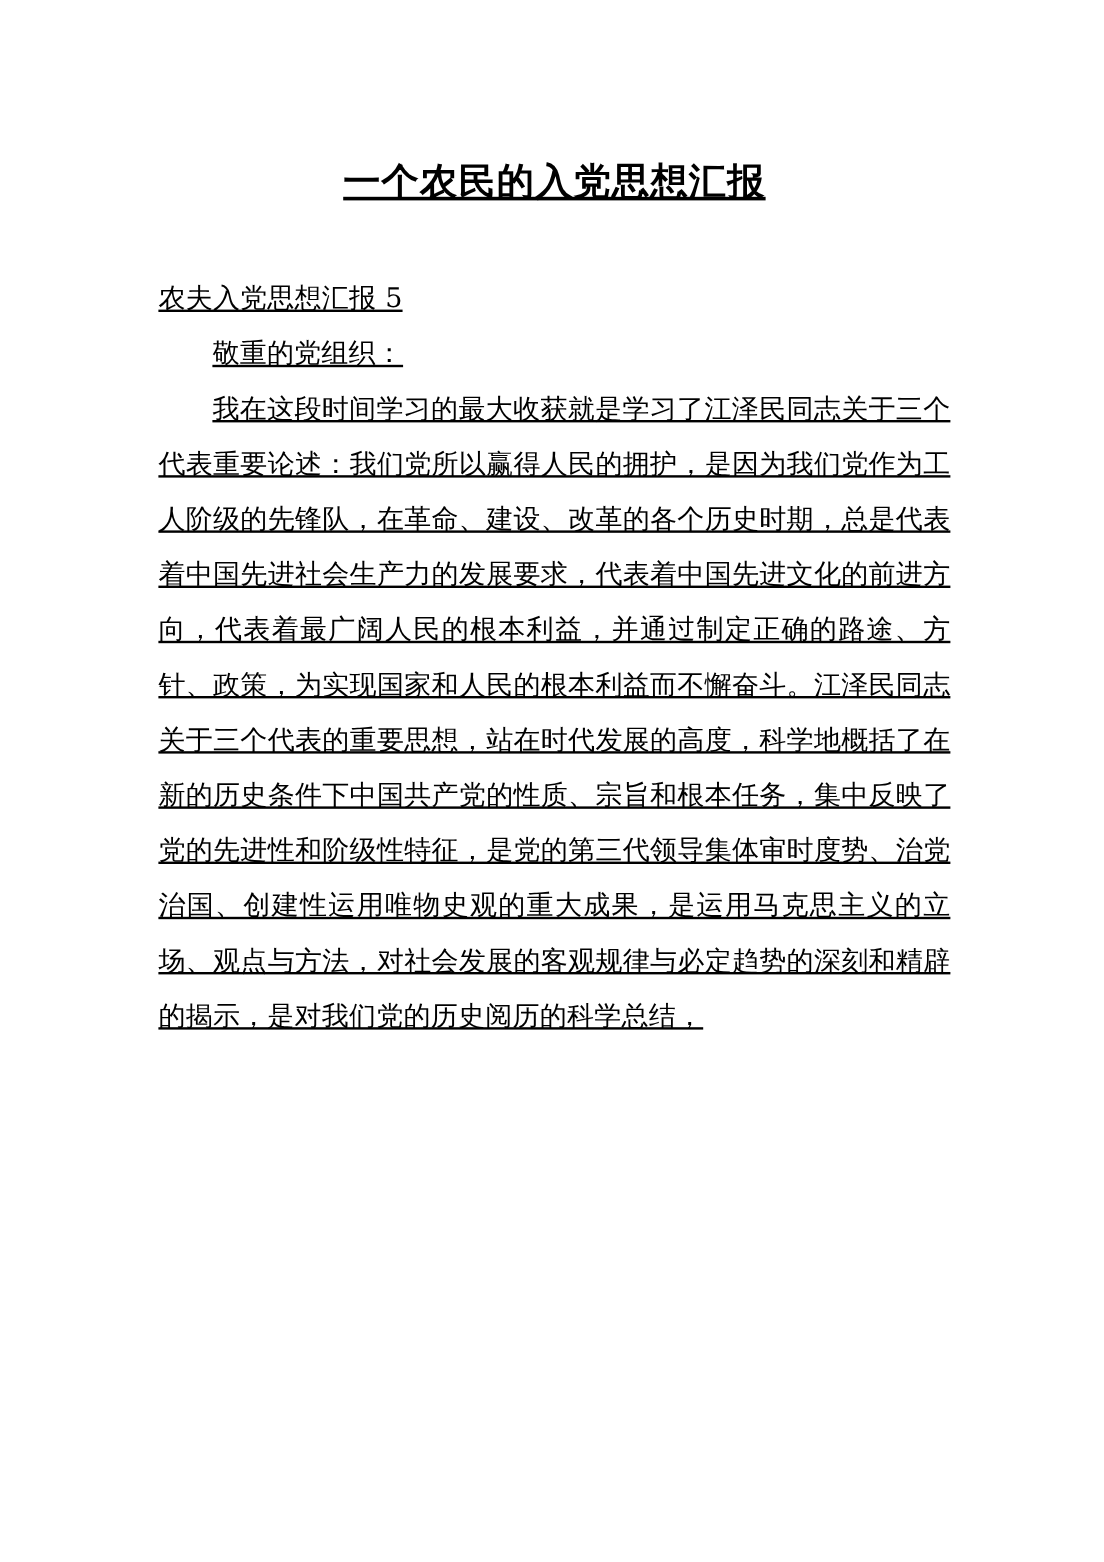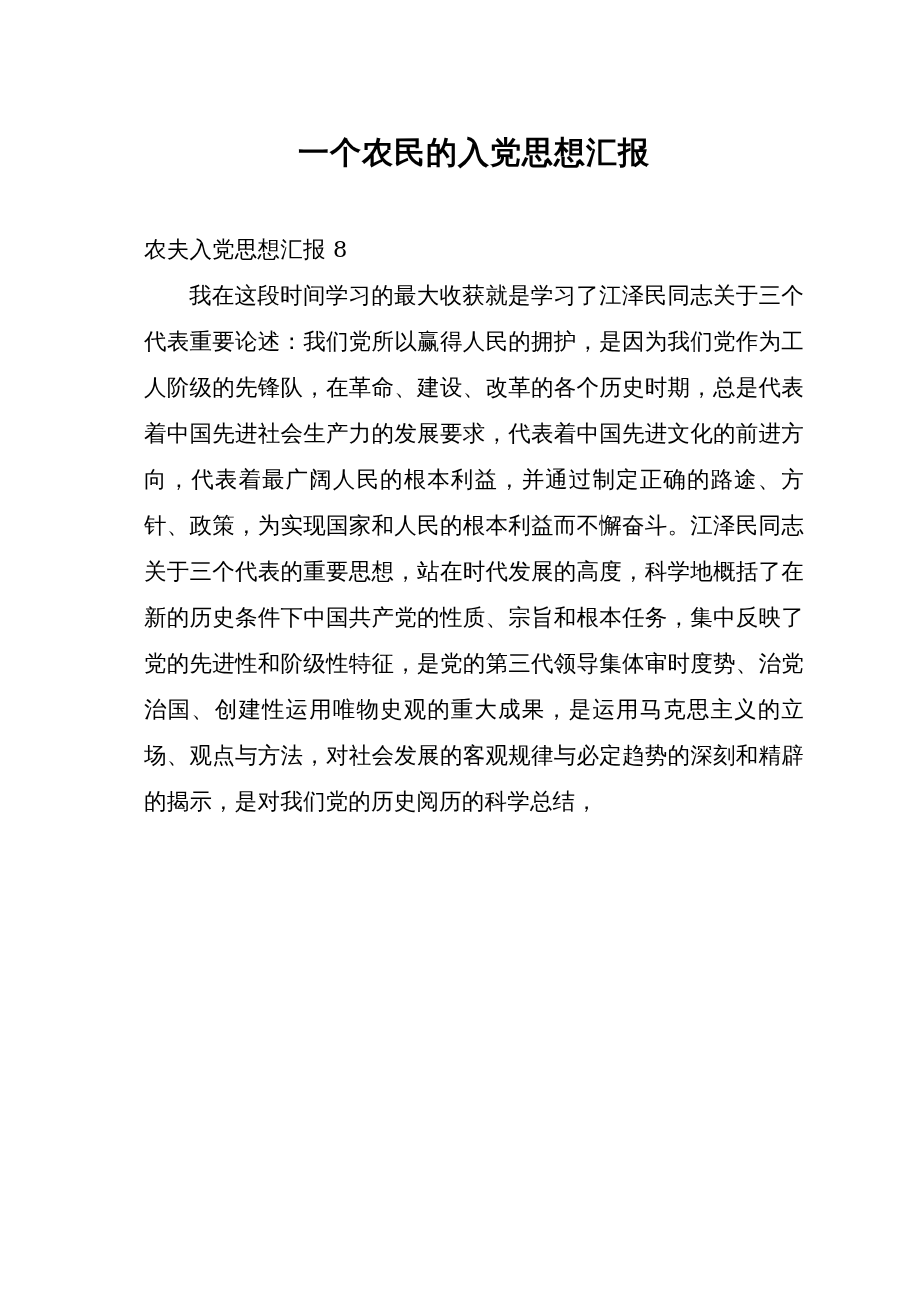--- a/index.html
+++ b/index.html
@@ -16,23 +16,24 @@
     position: relative;
     width: 920px;
     height: 1302px;
     margin: 0 auto;
     background: #ffffff;
     overflow: hidden;
     box-sizing: border-box;
   }
   .doc-body {
     position: absolute;
-    left: 144px;
+    left: 132px;
     top: 0;
     width: 660px;
+    text-decoration: underline;
   }
   .doc-title {
     font-size: 31px;
     font-weight: 700;
     text-align: center;
     letter-spacing: 1px;
     line-height: 1.3;
     margin: 0;
     padding-top: 132px;
     padding-bottom: 0;
@@ -57,20 +58,21 @@
   }
 </style>
 </head>
 <body>
 
 <div class="page">
   <div class="doc-body">
 
     <h1 class="doc-title">一个农民的入党思想汇报</h1>
 
-    <p class="para para-first indent-0">农夫入党思想汇报 8</p>
+    <p class="para para-first indent-0">农夫入党思想汇报 5</p>
 
+    <p class="para indent-2">敬重的党组织：</p>
 
 
     <p class="para indent-2">我在这段时间学习的最大收获就是学习了江泽民同志关于三个代表重要论述：我们党所以赢得人民的拥护，是因为我们党作为工人阶级的先锋队，在革命、建设、改革的各个历史时期，总是代表着中国先进社会生产力的发展要求，代表着中国先进文化的前进方向，代表着最广阔人民的根本利益，并通过制定正确的路途、方针、政策，为实现国家和人民的根本利益而不懈奋斗。江泽民同志关于三个代表的重要思想，站在时代发展的高度，科学地概括了在新的历史条件下中国共产党的性质、宗旨和根本任务，集中反映了党的先进性和阶级性特征，是党的第三代领导集体审时度势、治党治国、创建性运用唯物史观的重大成果，是运用马克思主义的立场、观点与方法，对社会发展的客观规律与必定趋势的深刻和精辟的揭示，是对我们党的历史阅历的科学总结，</p>
 
   </div>
 </div>
 
 </body></html>

